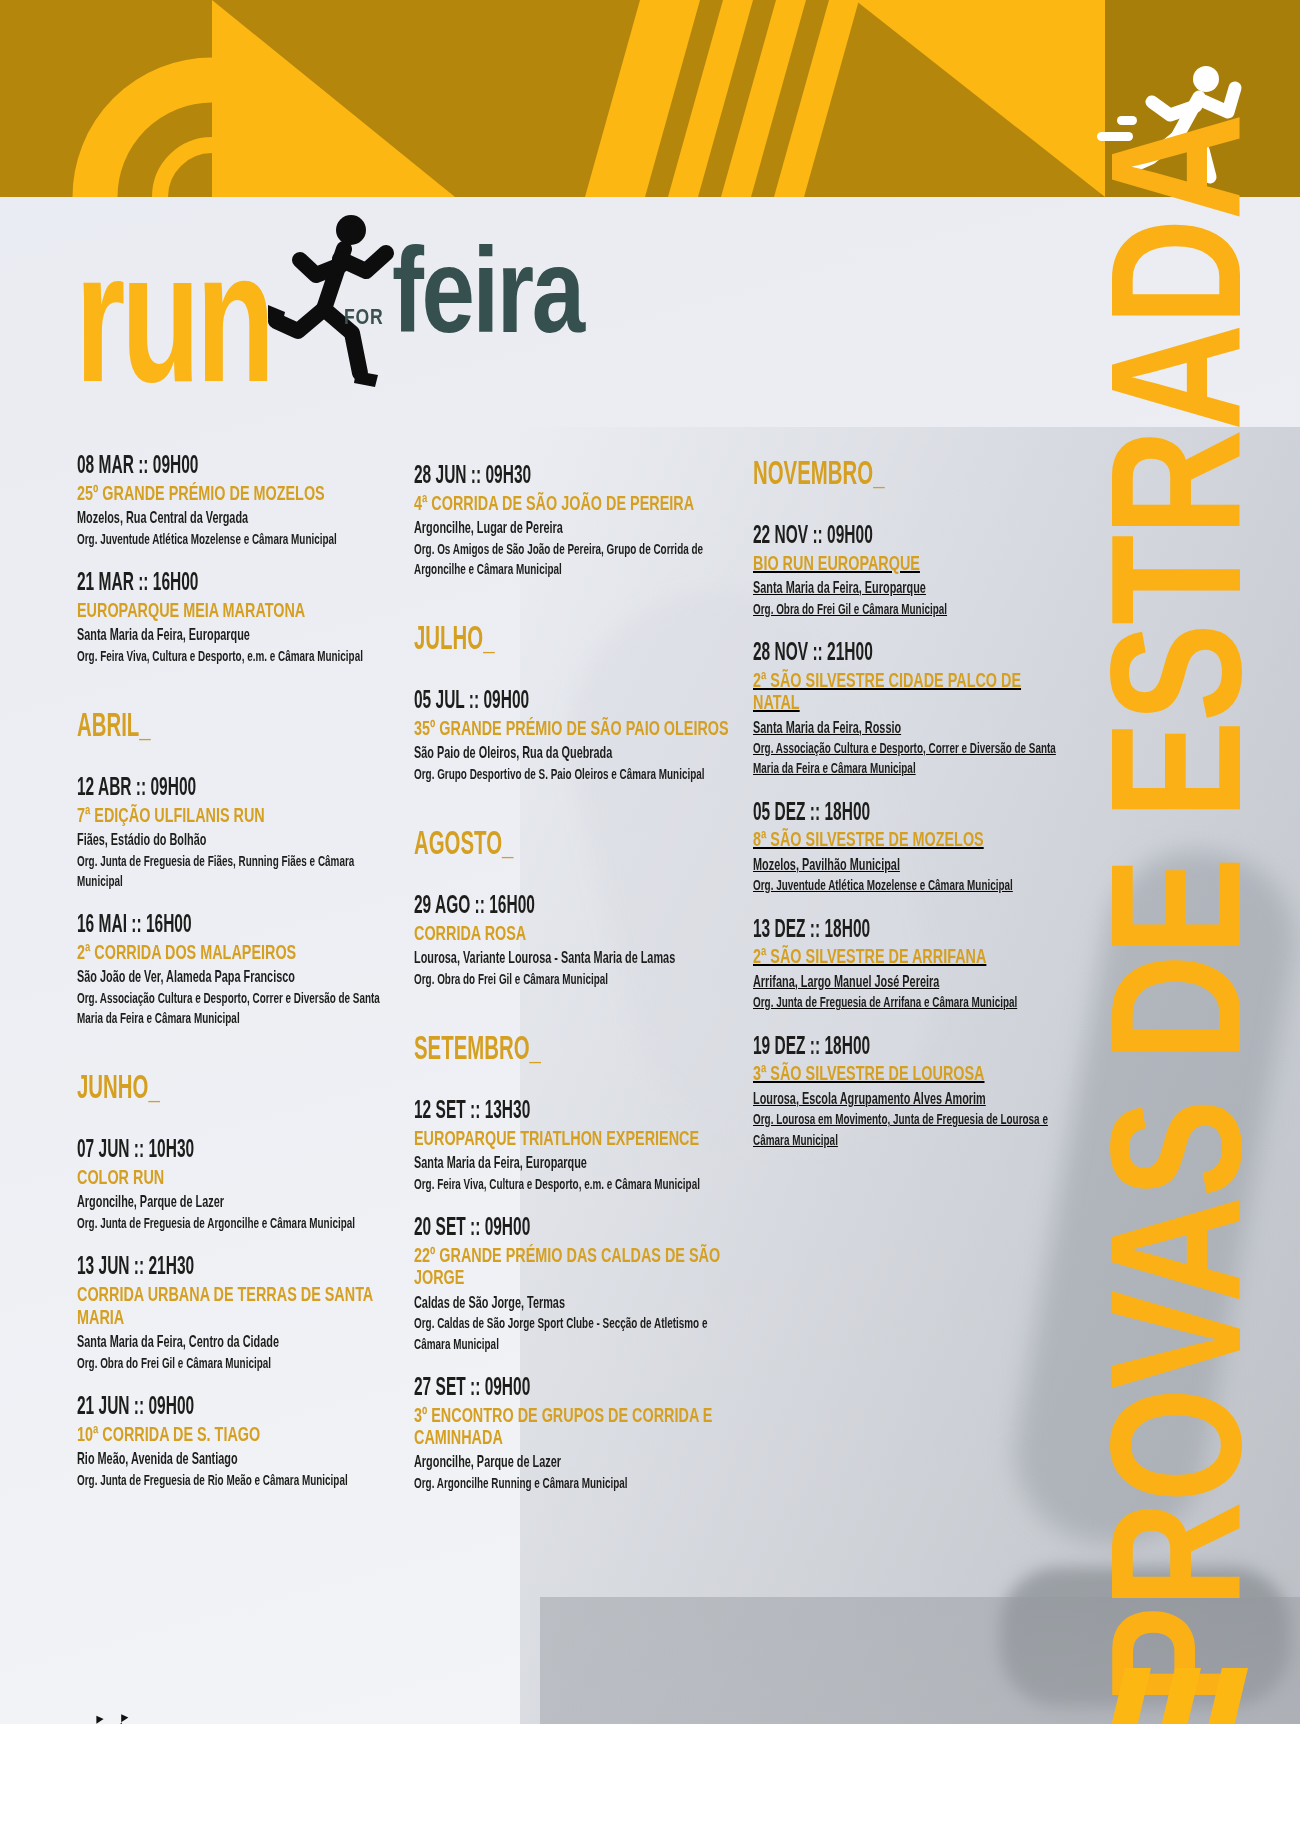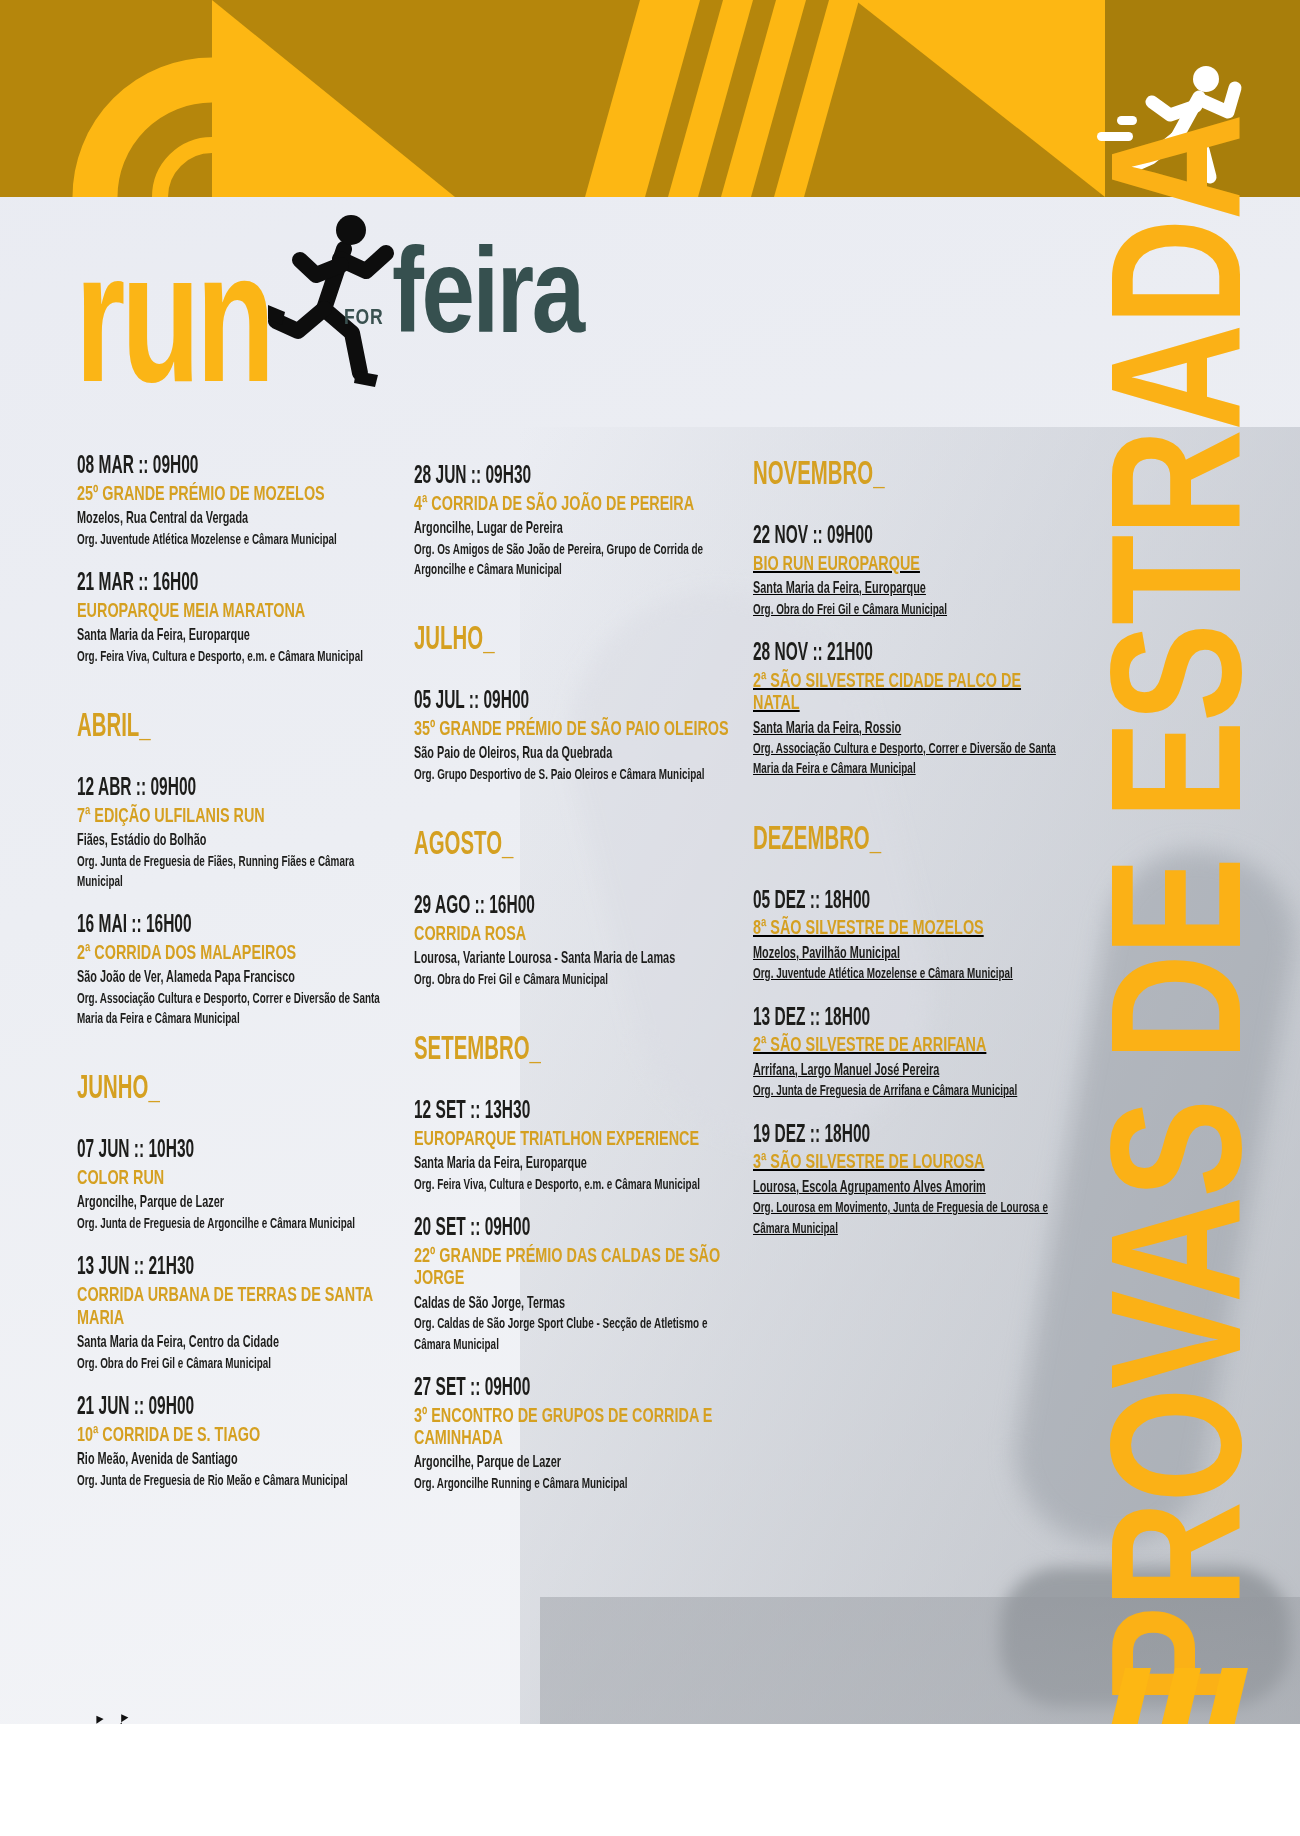--- a/index.html
+++ b/index.html
@@ -288,21 +288,20 @@
           <div class="event">
             <div class="date"><span>28 NOV :: 21H00</span></div>
             <div class="title">2ª SÃO SILVESTRE CIDADE PALCO DE NATAL</div>
             <div class="meta">
               <div class="loc">Santa Maria da Feira, Rossio</div>
               <div class="org">Org. Associação Cultura e Desporto, Correr e Diversão de Santa Maria da Feira e Câmara Municipal</div>
             </div>
           </div>
         </div>
         <div class="section">
-          <div class="month"><span>DEZEMBRO_</span></div>
           <div class="event">
             <div class="date"><span>05 DEZ :: 18H00</span></div>
             <div class="title">8ª SÃO SILVESTRE DE MOZELOS</div>
             <div class="meta">
               <div class="loc">Mozelos, Pavilhão Municipal</div>
               <div class="org">Org. Juventude Atlética Mozelense e Câmara Municipal</div>
             </div>
           </div>
           <div class="event">
             <div class="date"><span>13 DEZ :: 18H00</span></div>

